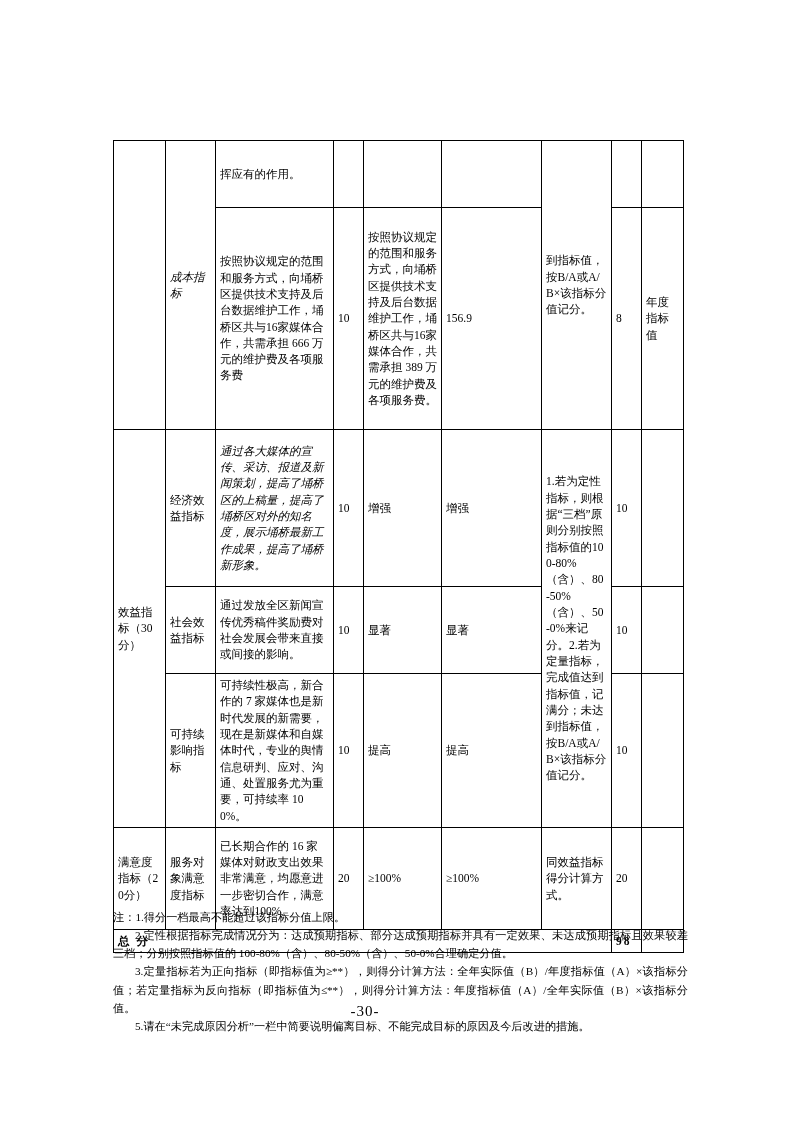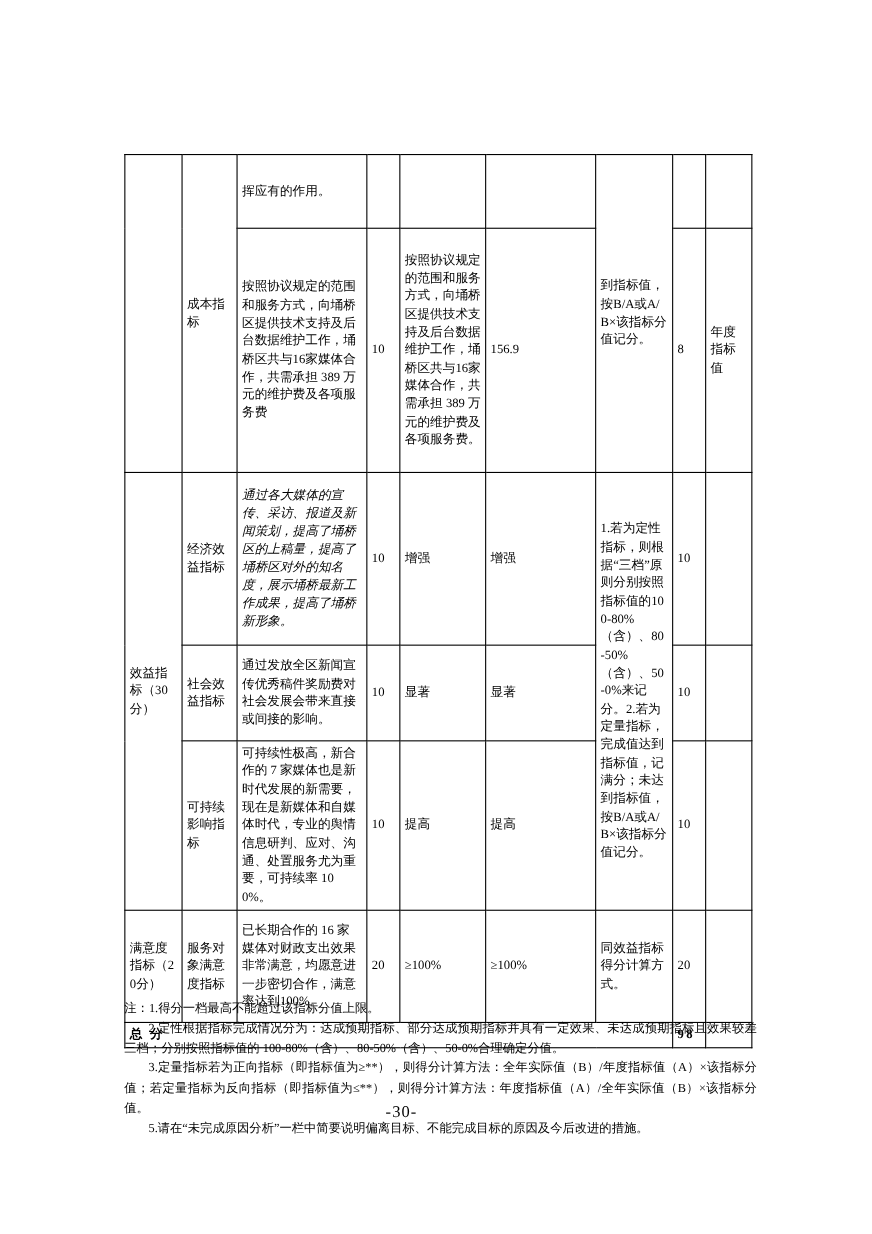--- a/index.html
+++ b/index.html
@@ -99,32 +99,32 @@
         <col class="colw5">
         <col class="colw6">
         <col class="colw7">
         <col class="colw8">
         <col class="colw9">
       </colgroup>
       <tbody>
 
         <tr>
           <td rowspan="2"></td>
-          <td rowspan="2" style="height:250px;">成本指标</td>
+          <td rowspan="2" style="height:250px;font-style:italic;">成本指标</td>
           <td class="justify" style="height:60px;">挥应有的作用。</td>
           <td></td>
           <td></td>
           <td></td>
           <td class="justify" rowspan="2">到指标值，按B/A或A/B×该指标分值记分。</td>
           <td></td>
           <td></td>
         </tr>
 
         <tr>
-          <td class="justify" style="height:215px;">按照协议规定的范围和服务方式，向埇桥区提供技术支持及后台数据维护工作，埇桥区共与16家媒体合作，共需承担 389 万元的维护费及各项服务费</td>
+          <td class="justify" style="height:215px;">按照协议规定的范围和服务方式，向埇桥区提供技术支持及后台数据维护工作，埇桥区共与16家媒体合作，共需承担 666 万元的维护费及各项服务费</td>
           <td>10</td>
           <td class="justify">按照协议规定的范围和服务方式，向埇桥区提供技术支持及后台数据维护工作，埇桥区共与16家媒体合作，共需承担 389 万元的维护费及各项服务费。</td>
           <td>156.9</td>
           <td>8</td>
           <td>年度指标值</td>
         </tr>
 
         <tr>
           <td rowspan="3" style="width:52px;">效益指标（30分）</td>
           <td>经济效益指标</td>

